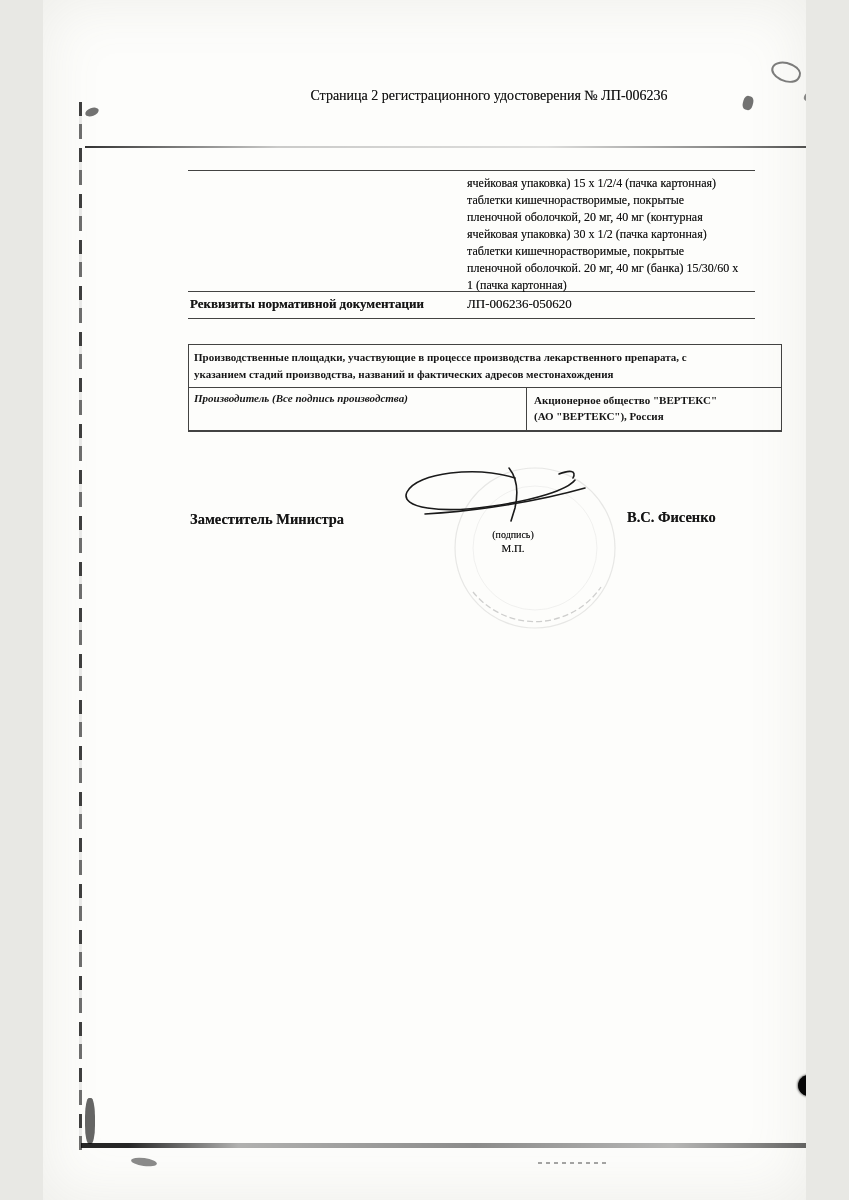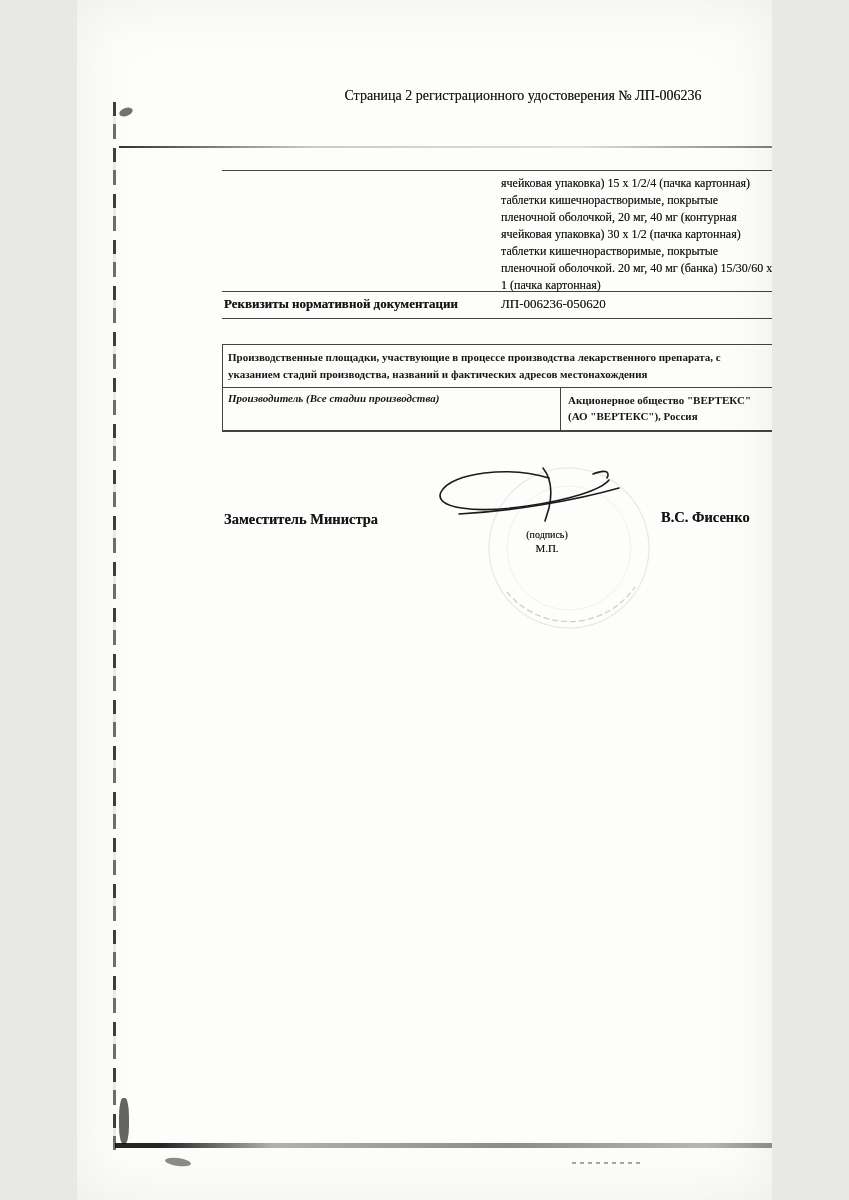--- a/index.html
+++ b/index.html
@@ -1,18 +1,18 @@
 <!DOCTYPE html>
 <html><head>
 <meta charset="utf-8">
 <style>
   html,body{margin:0;padding:0;background:#e8e8e4;}
   .page{
     position:relative;
-    width:695px;height:1200px;
+    width:763px;height:1200px;
     margin:0 auto;
     background:#fdfdfb;
     font-family:"Liberation Serif","DejaVu Serif",serif;
     color:#151515;
     overflow:hidden;
     box-shadow:inset 0 0 60px rgba(120,120,110,0.12);
   }
   .txt{position:absolute;white-space:pre;text-shadow:0 0 .5px rgba(0,0,0,.55);}
   .doc-header{left:40px;top:88px;width:812px;text-align:center;font-size:14px;}
 
@@ -114,21 +114,21 @@
     <div class="pack-divider"></div>
     <div class="txt req-label">Реквизиты нормативной документации</div>
     <div class="txt req-value">ЛП-006236-050620</div>
   </div>
 
   <div class="prod-table">
     <div class="prod-header">
       <span>Производственные площадки, участвующие в процессе производства лекарственного препарата, с указанием стадий производства, названий и фактических адресов местонахождения</span>
     </div>
     <div class="prod-row">
-      <div class="prod-cell-left">Производитель (Все стадии производства)</div>
+      <div class="prod-cell-left">Производитель (Все подпись производства)</div>
       <div class="prod-cell-right">Акционерное общество "ВЕРТЕКС"
 (АО "ВЕРТЕКС"), Россия</div>
     </div>
   </div>
 
   <svg class="stamp-svg" width="185" height="175" viewBox="0 0 185 175">
     <circle cx="92" cy="86" r="80" fill="none" stroke="#777" stroke-width="1.2" opacity="0.16"></circle>
     <circle cx="92" cy="86" r="62" fill="none" stroke="#888" stroke-width="1" opacity="0.11"></circle>
     <path d="M 30 130 A 80 80 0 0 0 158 125" fill="none" stroke="#555" stroke-width="1.3" opacity="0.28" stroke-dasharray="6 3"></path>
   </svg>

